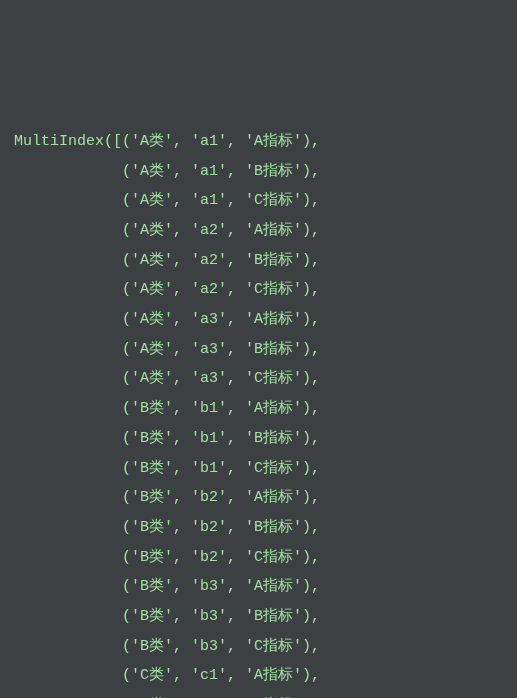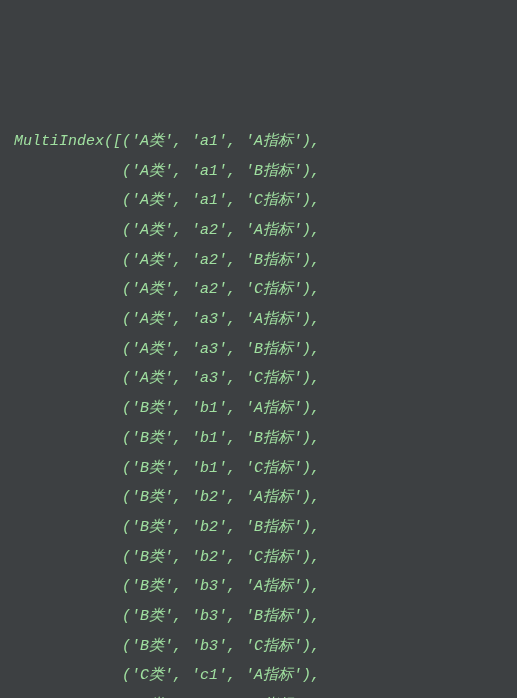--- a/index.html
+++ b/index.html
@@ -15,21 +15,20 @@
       color: #a0e0a0;
       padding: 8px 14px;
       width: 517px;
       height: 698px;
       overflow: hidden;
       white-space: pre;
     }
     .code-line {
       display: block;
       color: #a0e0a0;
-      font-style: italic;
     }
   </style>
 </head>
 <body>
 
 
 
 <div id="code-container"><span class="code-line">MultiIndex([('A类', 'a1', 'A指标'),</span><span class="code-line">            ('A类', 'a1', 'B指标'),</span><span class="code-line">            ('A类', 'a1', 'C指标'),</span><span class="code-line">            ('A类', 'a2', 'A指标'),</span><span class="code-line">            ('A类', 'a2', 'B指标'),</span><span class="code-line">            ('A类', 'a2', 'C指标'),</span><span class="code-line">            ('A类', 'a3', 'A指标'),</span><span class="code-line">            ('A类', 'a3', 'B指标'),</span><span class="code-line">            ('A类', 'a3', 'C指标'),</span><span class="code-line">            ('B类', 'b1', 'A指标'),</span><span class="code-line">            ('B类', 'b1', 'B指标'),</span><span class="code-line">            ('B类', 'b1', 'C指标'),</span><span class="code-line">            ('B类', 'b2', 'A指标'),</span><span class="code-line">            ('B类', 'b2', 'B指标'),</span><span class="code-line">            ('B类', 'b2', 'C指标'),</span><span class="code-line">            ('B类', 'b3', 'A指标'),</span><span class="code-line">            ('B类', 'b3', 'B指标'),</span><span class="code-line">            ('B类', 'b3', 'C指标'),</span><span class="code-line">            ('C类', 'c1', 'A指标'),</span><span class="code-line">            ('C类', 'c1', 'B指标'),</span></div>
 
 

